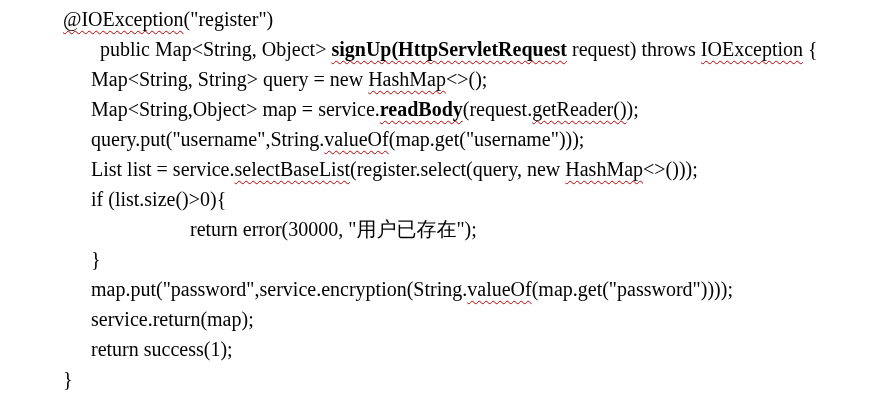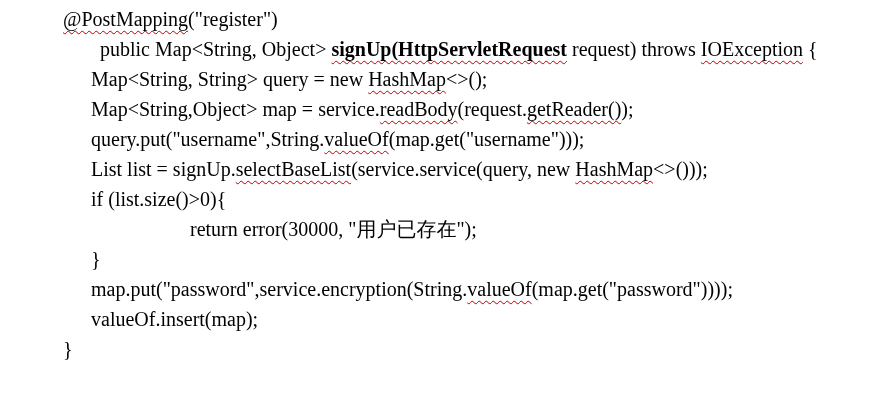--- a/index.html
+++ b/index.html
@@ -37,26 +37,27 @@
     text-decoration-thickness: 1px;
     text-underline-offset: 4px;
     text-decoration-skip-ink: none;
   }
 </style>
 </head>
 <body style="background: rgb(255, 255, 255); color: rgb(0, 0, 0);">
 
 <div class="page">
   <div class="code-block">
-      <div class="code-line indent-0"><span class="squiggle" style="text-decoration-color: rgb(192, 0, 0);">@PostMapping</span><span>("register")</span></div>
+      <div class="code-line indent-0"><span class="squiggle" style="text-decoration-color: rgb(192, 0, 0);">@IOException</span><span>("register")</span></div>
       <div class="code-line indent-1"><span>public Map&lt;String, Object&gt; </span><span class="squiggle" style="text-decoration-color: rgb(192, 0, 0); font-weight: bold;">signUp(HttpServletRequest</span><span> request) throws </span><span class="squiggle" style="text-decoration-color: rgb(192, 0, 0); text-align: right;">IOException</span><span> {</span></div>
       <div class="code-line indent-2"><span>Map&lt;String, String&gt; query = new </span><span class="squiggle" style="text-decoration-color: rgb(192, 0, 0);">HashMap</span><span>&lt;&gt;();</span></div>
-      <div class="code-line indent-2"><span>Map&lt;String,Object&gt; map = service.</span><span class="squiggle" style="text-decoration-color: rgb(192, 0, 0);">readBody</span><span>(request.</span><span class="squiggle" style="text-decoration-color: rgb(192, 0, 0);">getReader()</span><span>);</span></div>
+      <div class="code-line indent-2"><span>Map&lt;String,Object&gt; map = service.</span><span class="squiggle" style="text-decoration-color: rgb(192, 0, 0); font-weight: bold;">readBody</span><span>(request.</span><span class="squiggle" style="text-decoration-color: rgb(192, 0, 0);">getReader()</span><span>);</span></div>
       <div class="code-line indent-2"><span>query.put("username",String.</span><span class="squiggle" style="text-decoration-color: rgb(192, 0, 0);">valueOf</span><span>(map.get("username")));</span></div>
-      <div class="code-line indent-2"><span>List list = signUp.</span><span class="squiggle" style="text-decoration-color: rgb(192, 0, 0);">selectBaseList</span><span>(service.service(query, new </span><span class="squiggle" style="text-decoration-color: rgb(192, 0, 0);">HashMap</span><span>&lt;&gt;()));</span></div>
+      <div class="code-line indent-2"><span>List list = service.</span><span class="squiggle" style="text-decoration-color: rgb(192, 0, 0);">selectBaseList</span><span>(register.select(query, new </span><span class="squiggle" style="text-decoration-color: rgb(192, 0, 0);">HashMap</span><span>&lt;&gt;()));</span></div>
       <div class="code-line indent-2"><span>if (list.size()&gt;0){</span></div>
       <div class="code-line indent-3"><span>return error(30000, "用户已存在");</span></div>
       <div class="code-line indent-2"><span>}</span></div>
       <div class="code-line indent-2"><span>map.put("password",service.encryption(String.</span><span class="squiggle" style="text-decoration-color: rgb(192, 0, 0);">valueOf</span><span>(map.get("password"))));</span></div>
-      <div class="code-line indent-2"><span>valueOf.insert(map);</span></div>
+      <div class="code-line indent-2"><span>service.return(map);</span></div>
+      <div class="code-line indent-2"><span>return success(1);</span></div>
       <div class="code-line indent-0"><span>}</span></div>
     </div>
 </div>
 
 </body></html>

